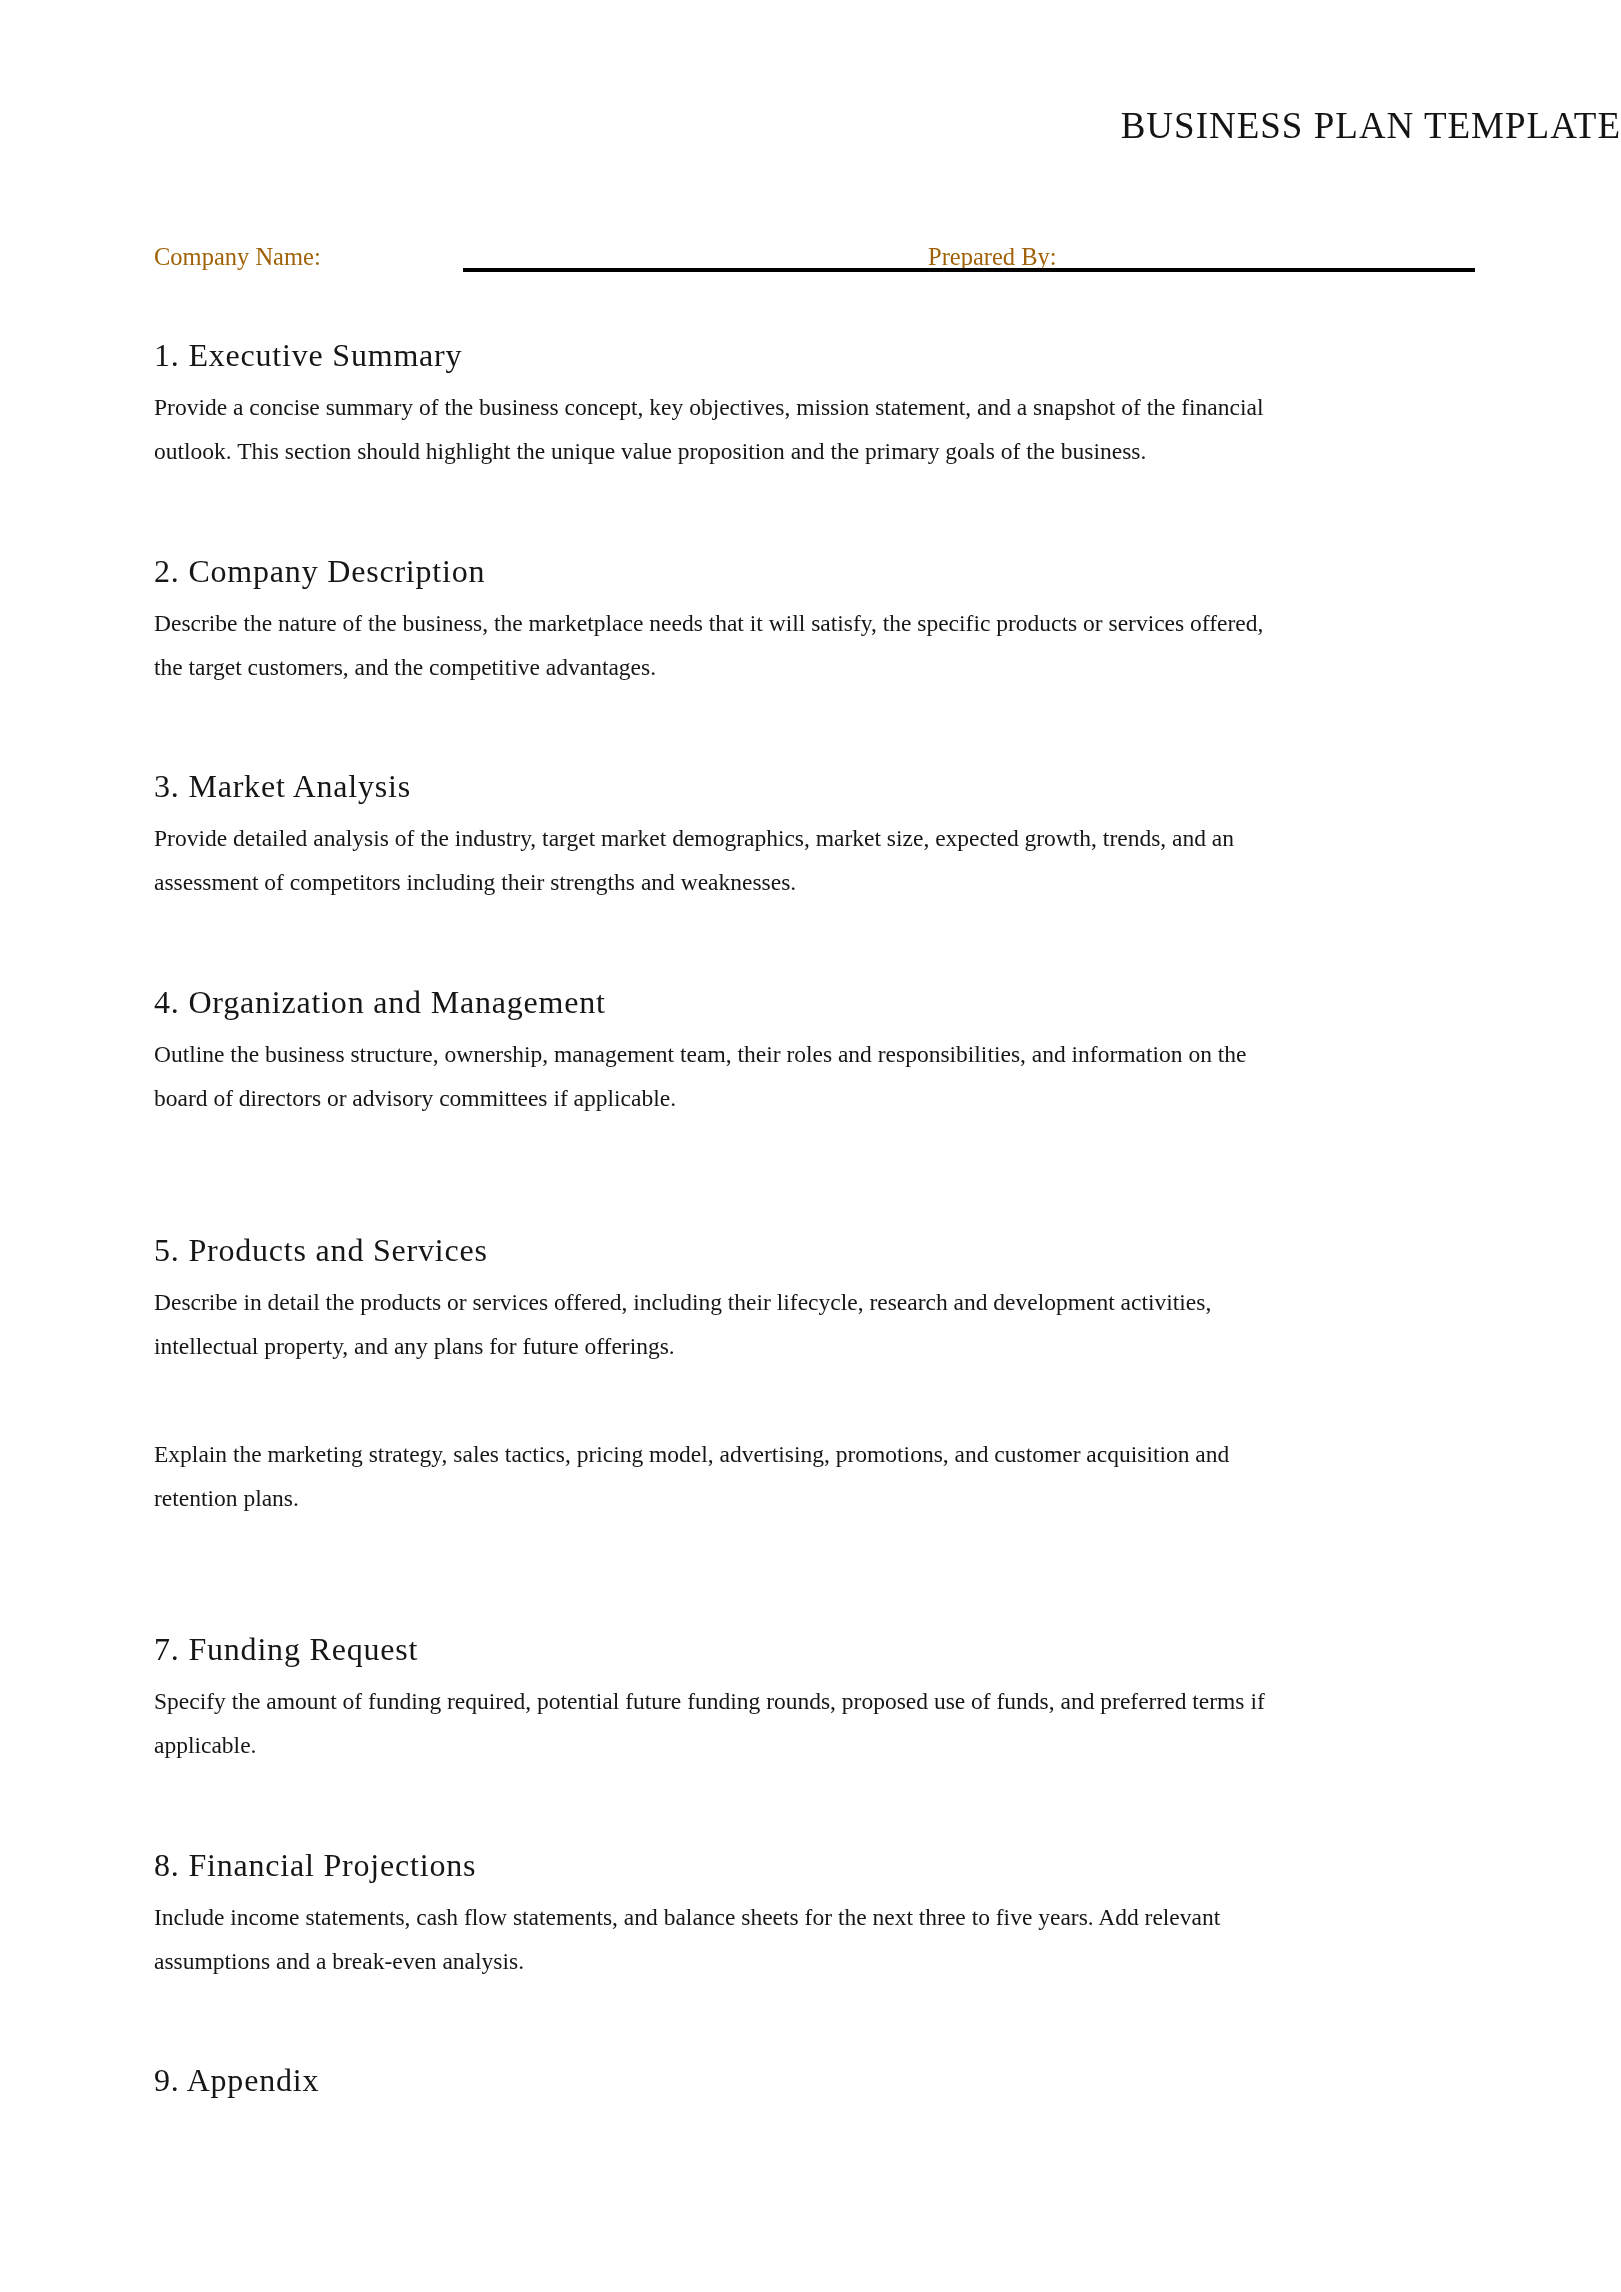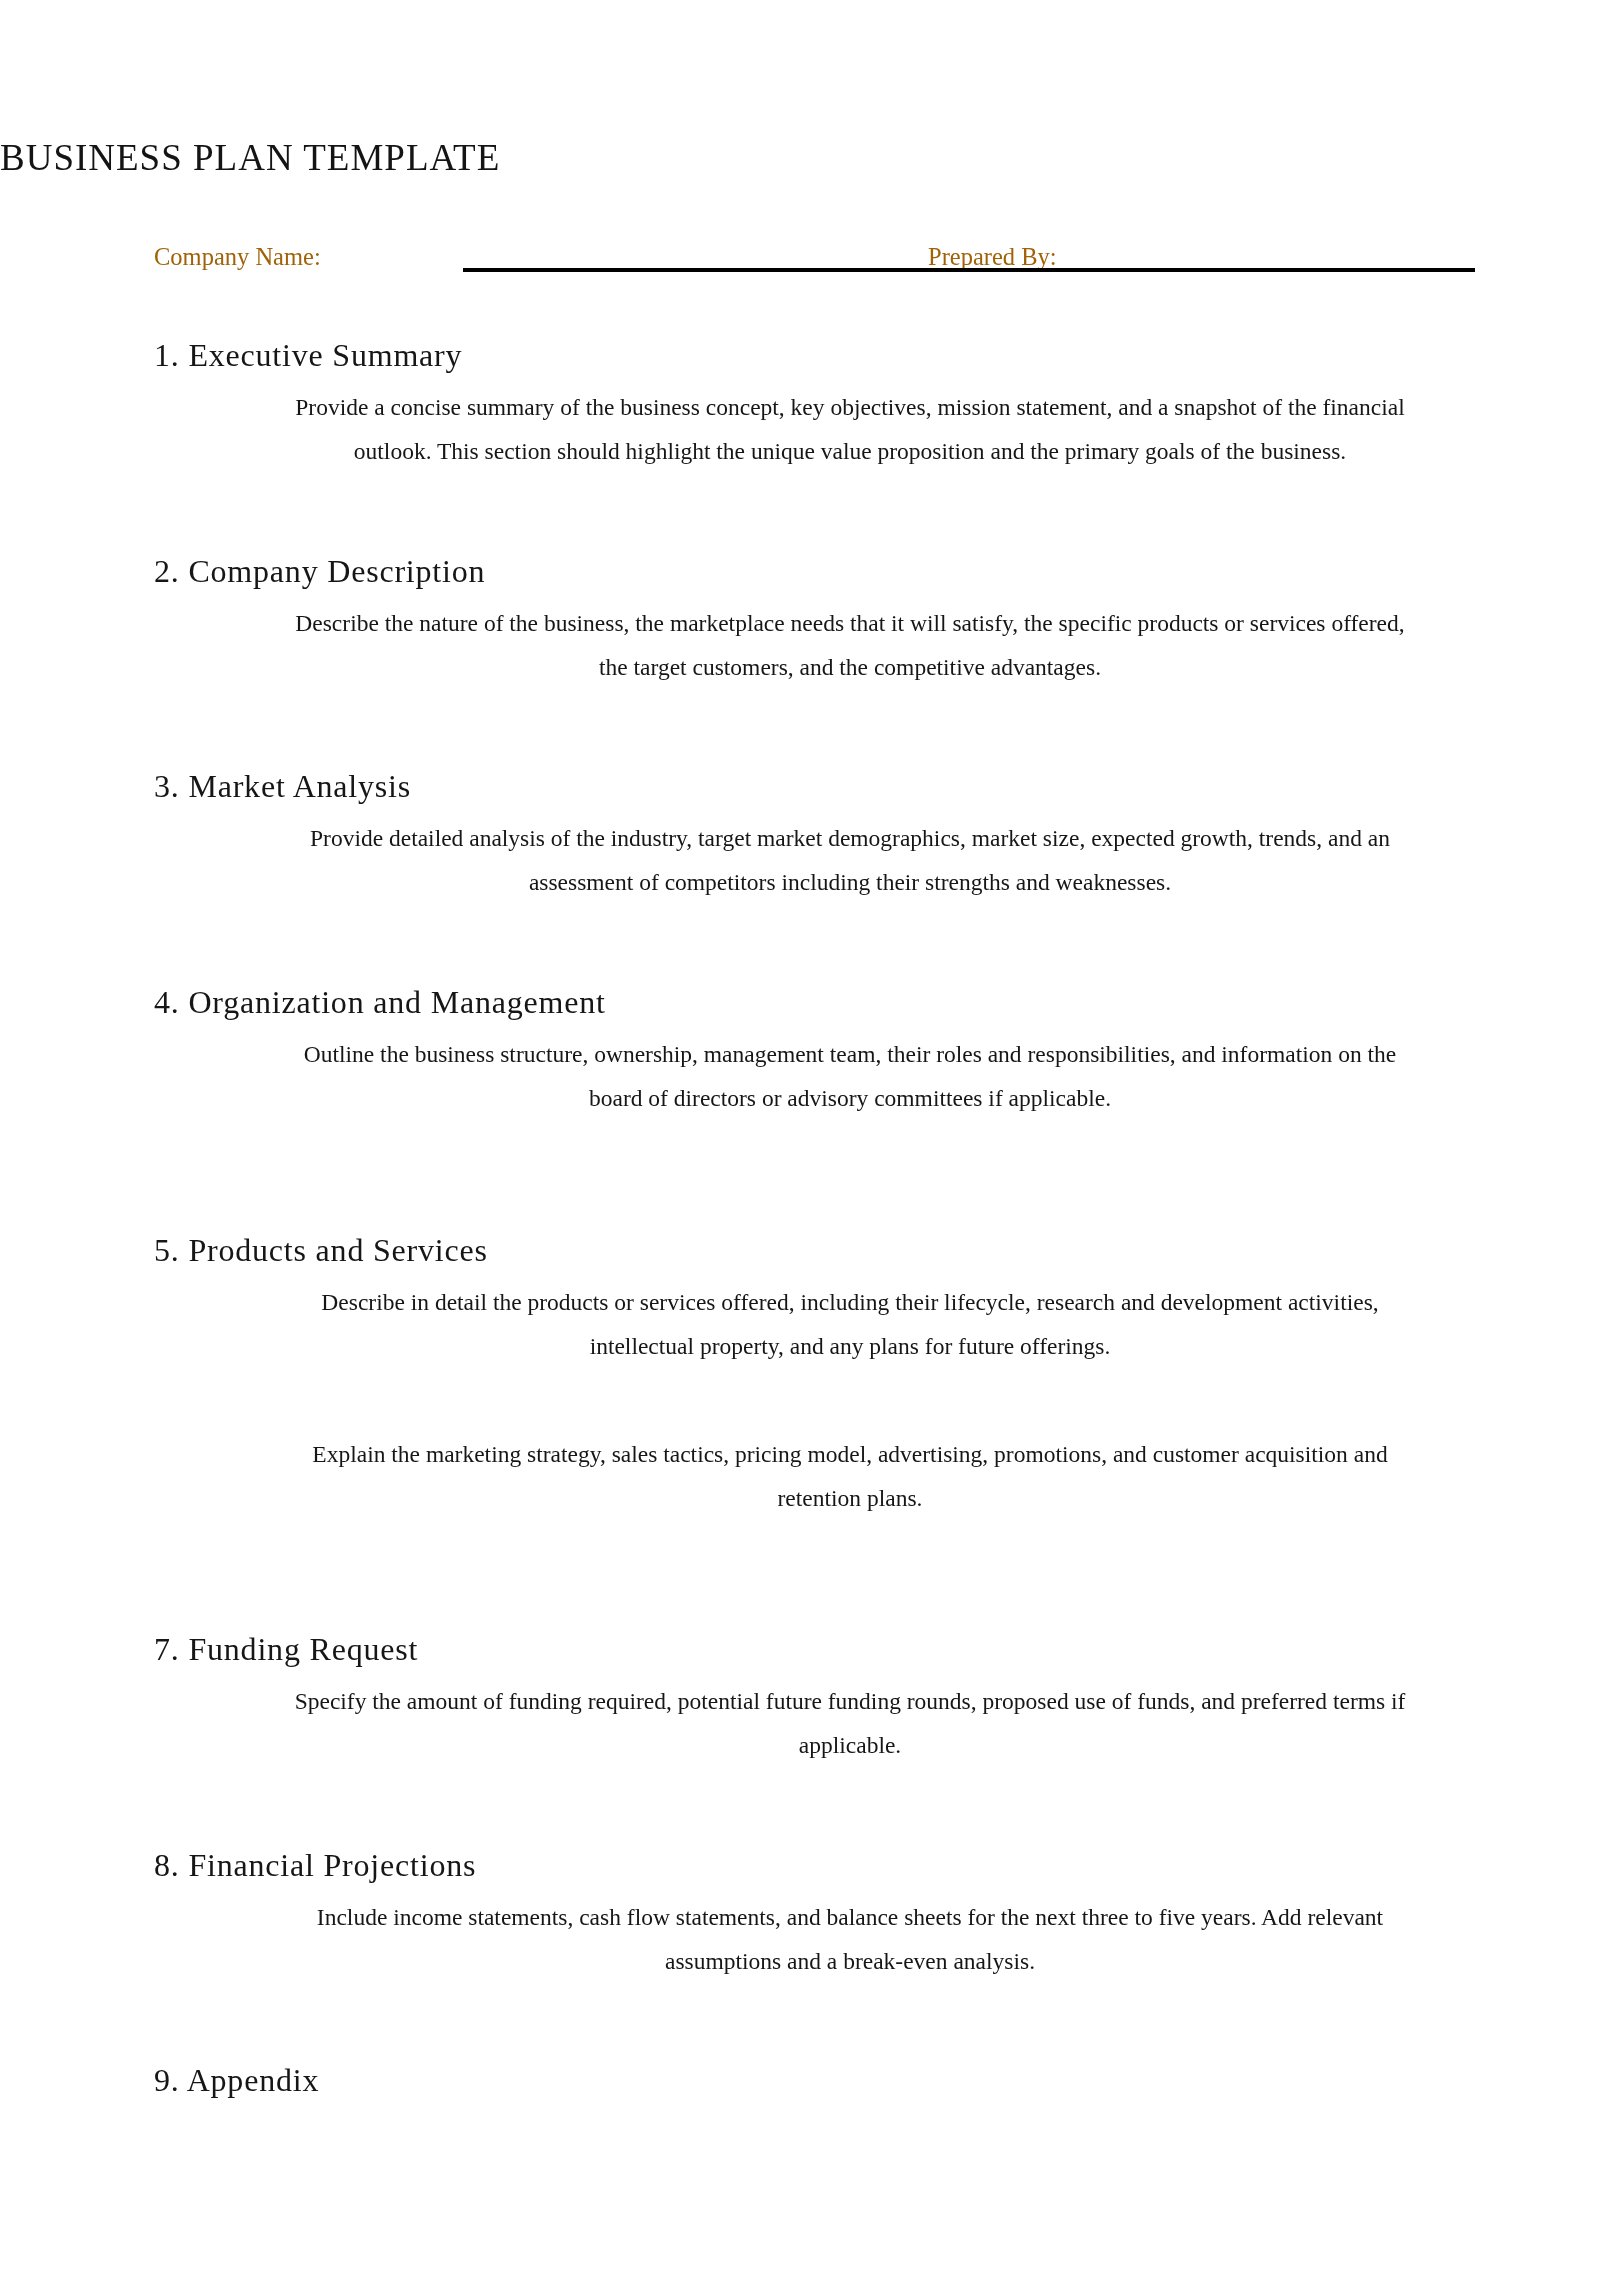--- a/index.html
+++ b/index.html
@@ -8,25 +8,25 @@
     position: relative;
     width: 1621px;
     height: 2293px;
     background: #ffffff;
     font-family: "Liberation Serif", "DejaVu Serif", serif;
     color: #161616;
     overflow: hidden;
   }
   .title {
     position: absolute;
-    top: 136px;
+    top: 104px;
     left: 0;
     width: 100%;
     margin: 0;
-    text-align: left;
+    text-align: right;
     font-size: 37px;
     font-weight: 400;
     letter-spacing: 1px;
     color: #141414;
   }
   .header-fields {
     position: absolute;
     top: 0;
     left: 0;
     width: 100%;
@@ -61,21 +61,20 @@
     letter-spacing: 0.8px;
     line-height: 31px;
     color: #161616;
   }
   .doc-section p {
     margin: 13.7px 0 0 0;
     font-size: 23.5px;
     line-height: 44px;
     white-space: pre;
     color: #161616;
-    text-align: center;
   }
   .s0 { top: 340px; }
   .s1 { top: 556px; }
   .s2 { top: 771px; }
   .s3 { top: 987px; }
   .s4 { top: 1203px; margin-top: 32px; }
   .s5 { top: 1418px; }
   .s6 { top: 1634px; }
   .s7 { top: 1850px; }
   .s8 { top: 2065px; }

